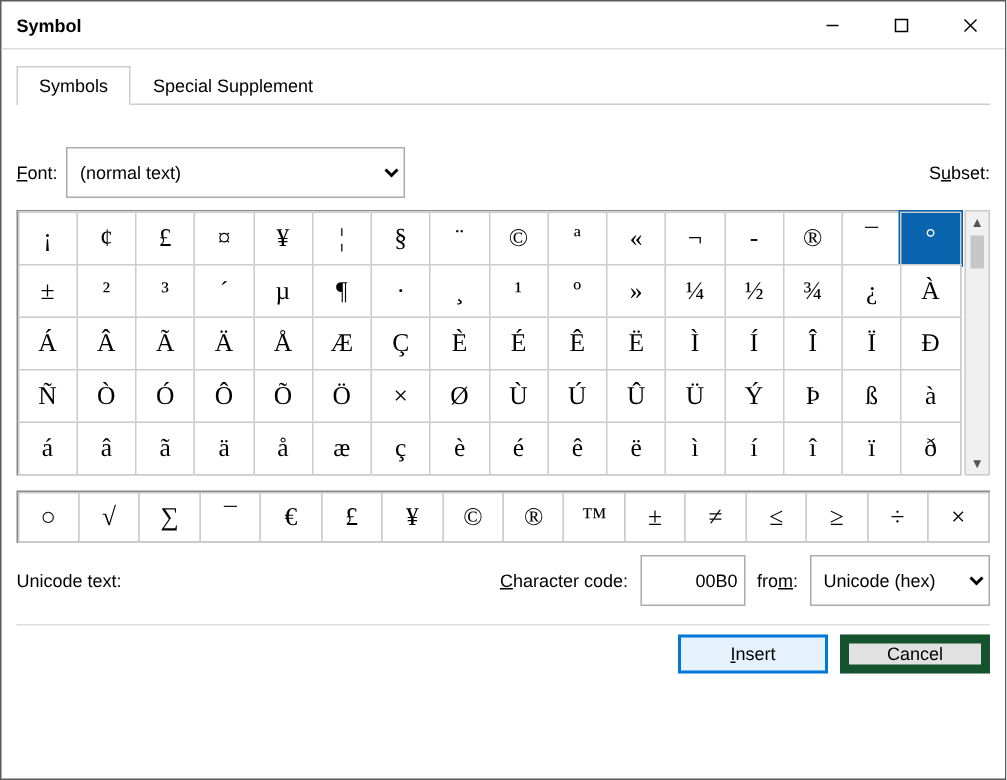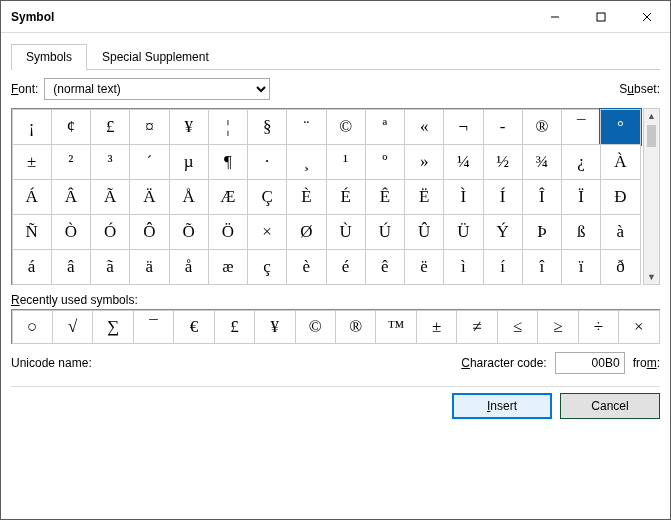--- a/index.html
+++ b/index.html
@@ -52,25 +52,25 @@
     border: 1px solid transparent;
     border-bottom: none;
     position: relative;
     top: 1px;
     background: transparent;
   }
   .tab.active {
     border-color: #ccc;
     background: #fff;
   }
-  .row { display: flex; align-items: center; gap: 6px; }
+  .row { display: flex; align-items: center; gap: 6px; margin-top: 20px; }
   .label { white-space: nowrap; }
   select, input[type=text] {
     font: inherit;
-    height: 22px;
+    height: 34px;
     border: 1px solid #ababab;
     background: #fff;
     padding: 1px 4px;
   }
   .font-select { flex: 0 0 226px; }
   .subset-select { flex: 1; }
   .grid-wrap {
     display: flex;
     gap: 2px;
   }
@@ -135,21 +135,21 @@
     display:flex;
     justify-content:flex-end;
     gap:8px;
     padding-top:6px;
     border-top: 1px solid #ddd;
     margin-top:4px;
   }
   .btn {
     width:100px;
     height:26px;
-    border:1px solid #14532d;
+    border:6px solid #14532d;
     background:#e1e1e1;
     display:flex;
     align-items:center;
     justify-content:center;
   }
   .btn.primary { border:2px solid #0078d7; background:#e5f1fb;}
   
   .sel-highlight { background:#cce4f7; }
 </style>
 </head>
@@ -279,21 +279,20 @@
       <div class="grid-scroll">
         <div>
           <div class="scroll-btn">▲</div>
           <div class="thumb"></div>
         </div>
         <div class="scroll-btn">▼</div>
       </div>
     </div>
 
     <div>
-      <span class="label"><span style="text-decoration:underline">R</span>ecently used symbols:</span>
       <div class="recent-grid" id="recent-grid">
           <div class="recent-cell">○</div>
           <div class="recent-cell">√</div>
           <div class="recent-cell">∑</div>
           <div class="recent-cell">¯</div>
           <div class="recent-cell">€</div>
           <div class="recent-cell">£</div>
           <div class="recent-cell">¥</div>
           <div class="recent-cell">©</div>
           <div class="recent-cell">®</div>
@@ -302,25 +301,28 @@
           <div class="recent-cell">≠</div>
           <div class="recent-cell">≤</div>
           <div class="recent-cell">≥</div>
           <div class="recent-cell">÷</div>
           <div class="recent-cell">×</div>
         </div>
     </div>
 
     <div class="bottom-row">
       <div class="unicode-block">
-        <span class="label">Unicode name:</span>
+        <span class="label">Unicode text:</span>
       </div>
       <span class="label"><span style="text-decoration:underline">C</span>haracter code:</span>
       <input type="text" class="charcode-input" value="00B0" style="">
       <span class="label">fro<span style="text-decoration:underline">m</span>:</span>
+      <select class="from-select">
+        <option>Unicode (hex)</option>
+      </select>
     </div>
 
     <div class="buttons">
       <div class="btn primary"><span style="text-decoration:underline">I</span>nsert</div>
       <div class="btn">
           <span>Cancel</span>
         </div>
     </div>
 
   </div>

